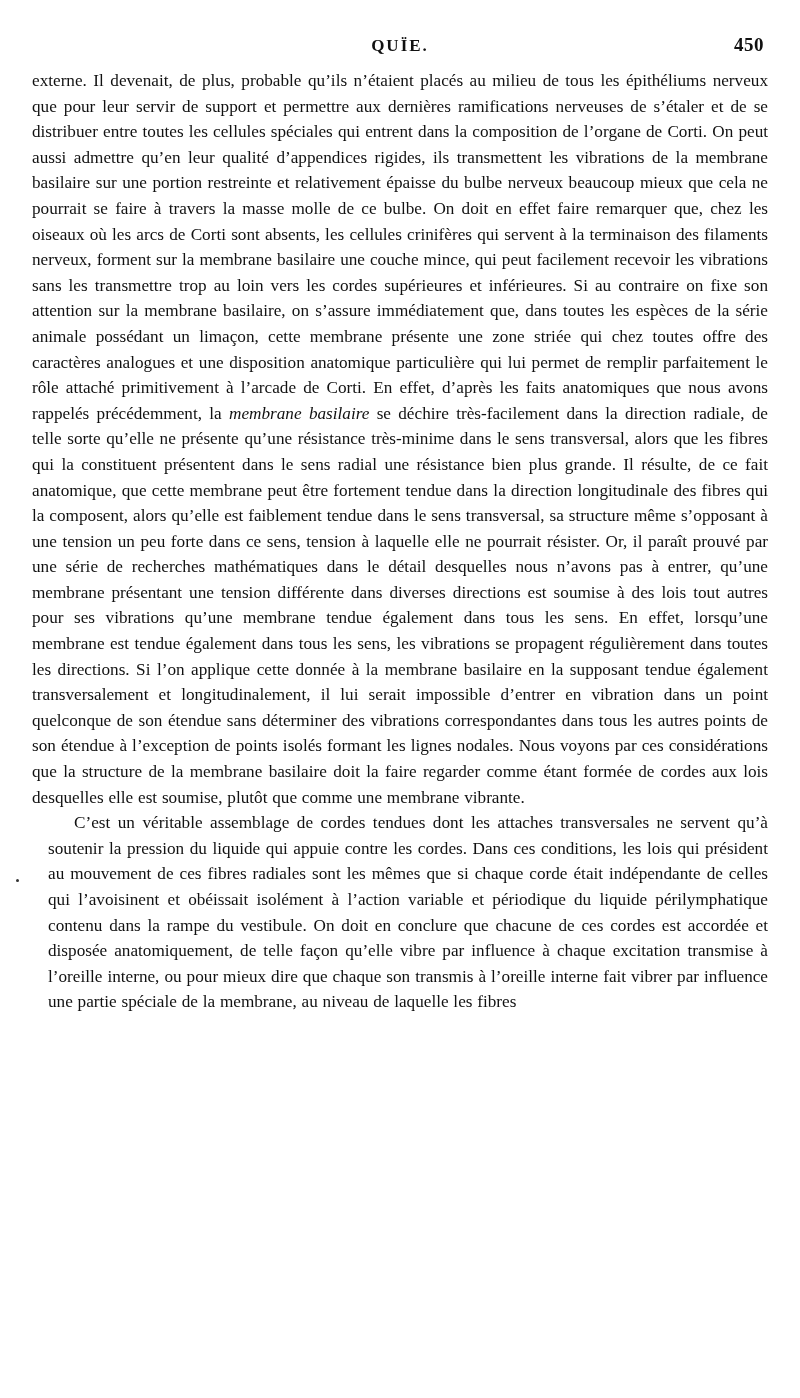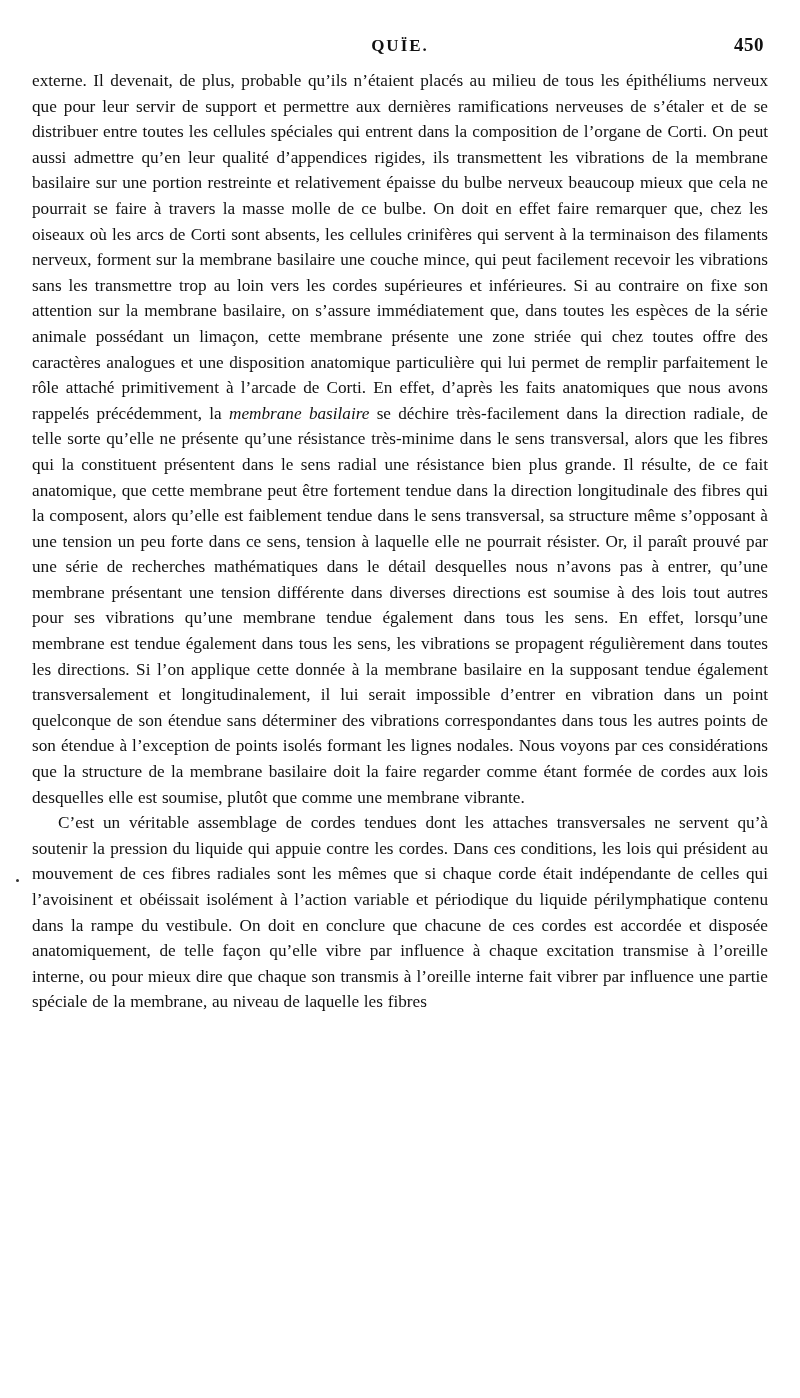--- a/index.html
+++ b/index.html
@@ -52,20 +52,21 @@
     text-justify: inter-word;
     hyphens: manual;
     -webkit-hyphens: manual;
     word-spacing: 0.5px;
   }
   .body-text p {
     margin: 0;
   }
   .body-text p.indent {
     text-indent: 26px;
+    margin-left: 16px;
   }
   .body-text em {
   }
   .marginal-dot {
     position: absolute;
     left: 16px;
     top: 879px;
     width: 3px;
     height: 3px;
     background: #333;

